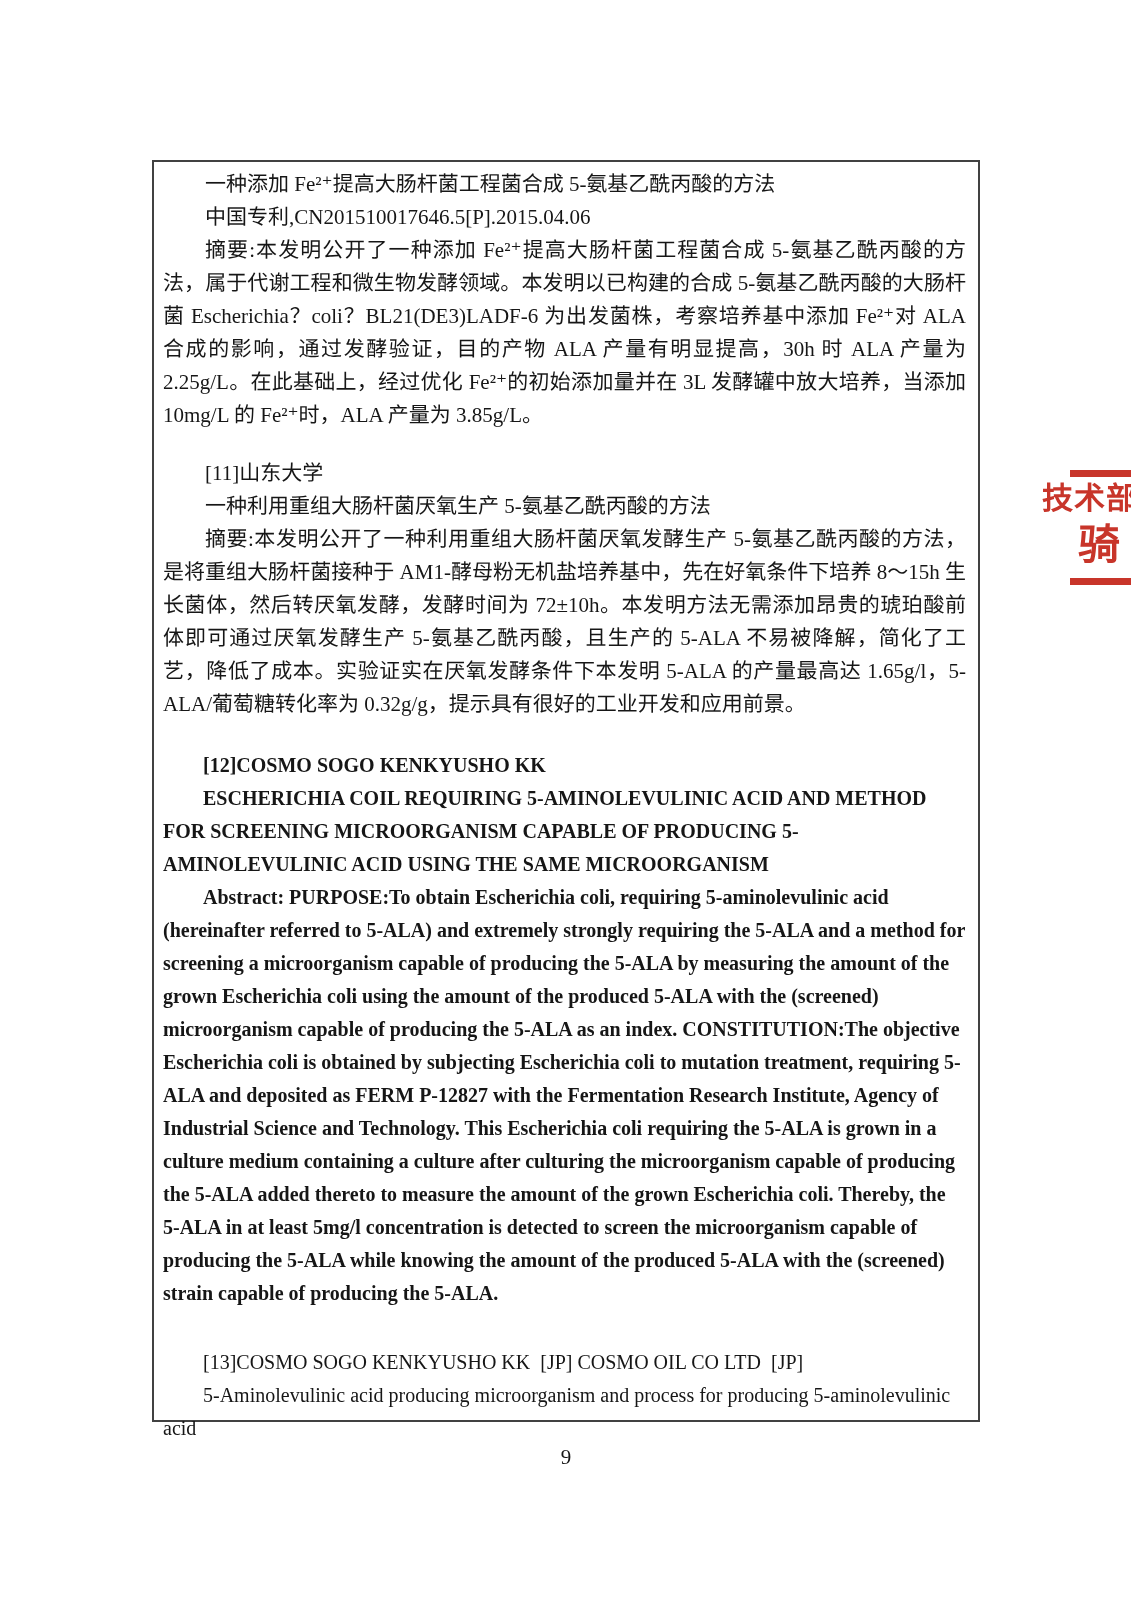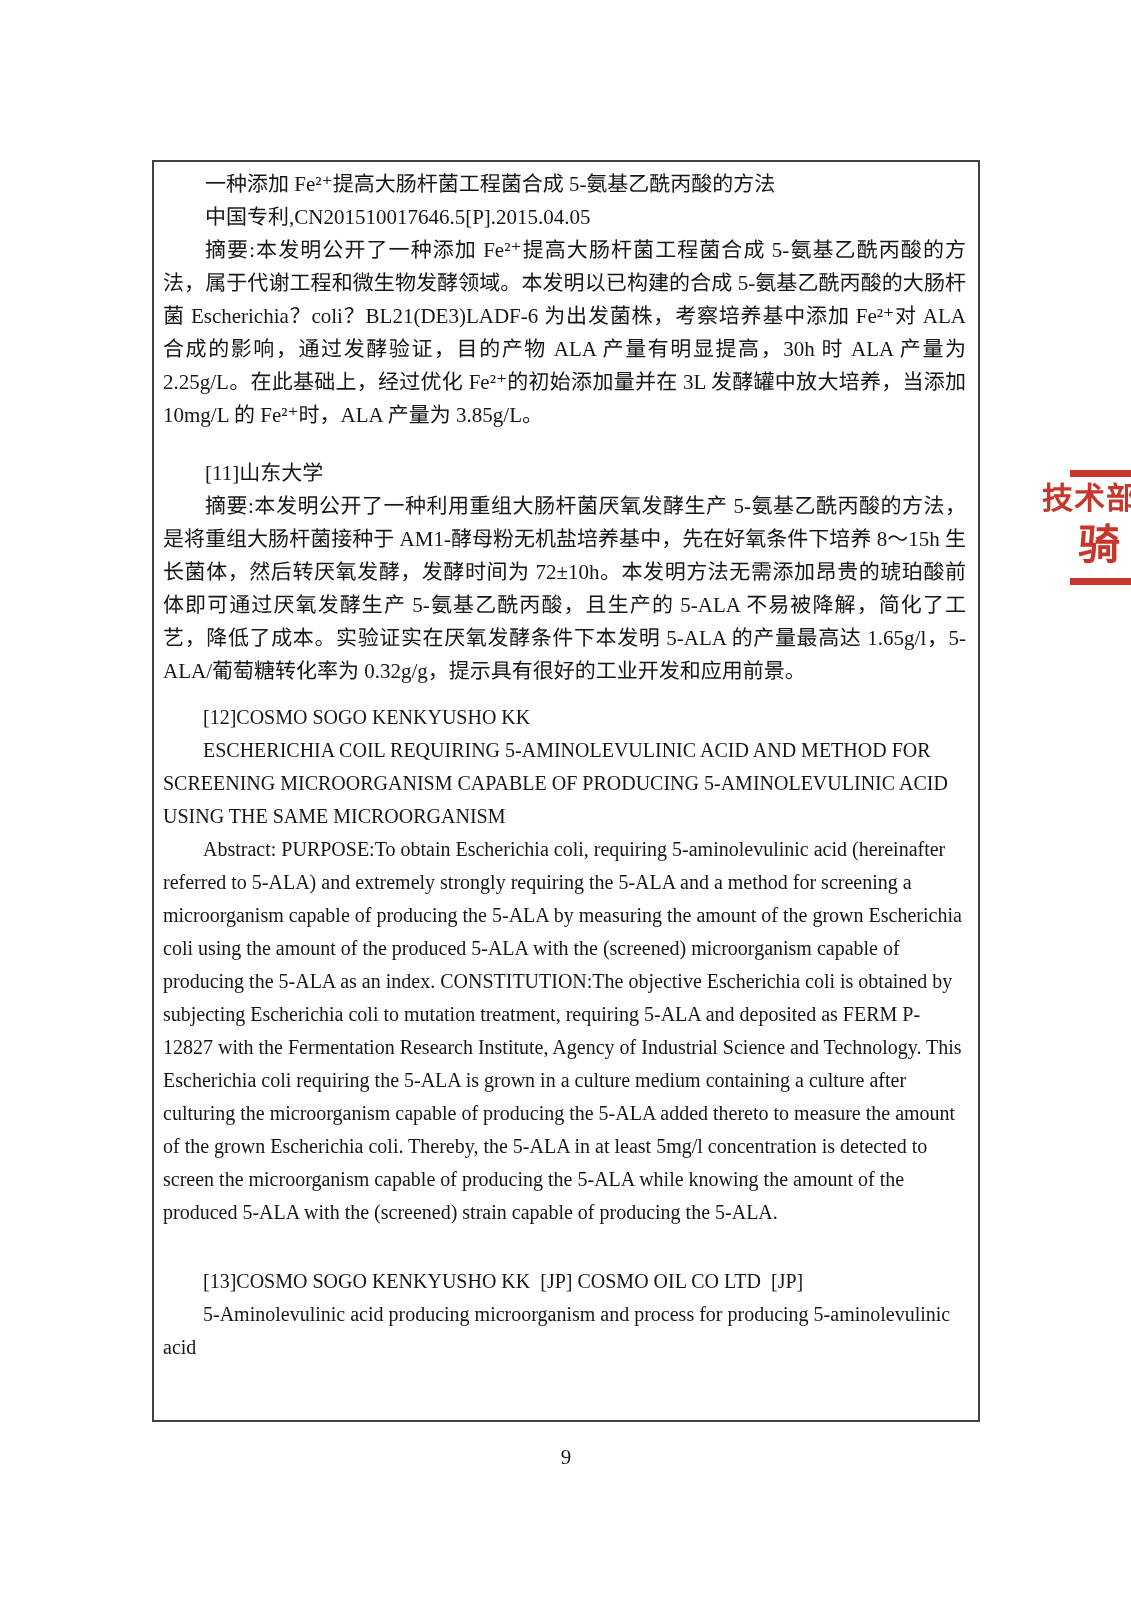--- a/index.html
+++ b/index.html
@@ -23,21 +23,21 @@
     background: #ffffff;
   }
 
   p { margin: 0; font-size: 21px; line-height: 33px; }
   .indent { text-indent: 2em; }
   .cn { text-align: justify; }
   .en { font-size: 20px; text-align: left; }
   .preserve { white-space: pre-wrap; }
 
   .entry-11 { margin-top: 25px; }
-  .entry-12 { margin-top: 13px; }
+  .entry-12 { margin-top: 28px; font-weight: bold; }
   .entry-13 { margin-top: 36px; }
 
   .pageno {
     position: absolute;
     left: 152px; top: 1442px;
     width: 828px;
     text-align: center;
     font-size: 21px;
     line-height: 30px;
     color: #161616;
@@ -74,26 +74,27 @@
 </style>
 </head>
 <body>
 
 <div class="page">
 
   <div class="doc-box">
 
     <section class="entry entry-10">
       <p class="cn indent">一种添加 Fe²⁺提高大肠杆菌工程菌合成 5-氨基乙酰丙酸的方法</p>
-      <p class="cn indent">中国专利,CN201510017646.5[P].2015.04.05</p>
+      <p class="cn indent">中国专利,CN201510017646.5[P].2015.04.06</p>
       <p class="cn indent">摘要:本发明公开了一种添加 Fe²⁺提高大肠杆菌工程菌合成 5-氨基乙酰丙酸的方法，属于代谢工程和微生物发酵领域。本发明以已构建的合成 5-氨基乙酰丙酸的大肠杆菌 Escherichia？coli？BL21(DE3)LADF-6 为出发菌株，考察培养基中添加 Fe²⁺对 ALA 合成的影响，通过发酵验证，目的产物 ALA 产量有明显提高，30h 时 ALA 产量为 2.25g/L。在此基础上，经过优化 Fe²⁺的初始添加量并在 3L 发酵罐中放大培养，当添加 10mg/L 的 Fe²⁺时，ALA 产量为 3.85g/L。</p>
     </section>
 
     <section class="entry entry-11">
       <p class="cn indent">[11]山东大学</p>
+      <p class="cn indent">一种利用重组大肠杆菌厌氧生产 5-氨基乙酰丙酸的方法</p>
       <p class="cn indent">摘要:本发明公开了一种利用重组大肠杆菌厌氧发酵生产 5-氨基乙酰丙酸的方法，是将重组大肠杆菌接种于 AM1-酵母粉无机盐培养基中，先在好氧条件下培养 8～15h 生长菌体，然后转厌氧发酵，发酵时间为 72±10h。本发明方法无需添加昂贵的琥珀酸前体即可通过厌氧发酵生产 5-氨基乙酰丙酸，且生产的 5-ALA 不易被降解，简化了工艺，降低了成本。实验证实在厌氧发酵条件下本发明 5-ALA 的产量最高达 1.65g/l，5-ALA/葡萄糖转化率为 0.32g/g，提示具有很好的工业开发和应用前景。</p>
     </section>
 
     <section class="entry entry-12">
       <p class="en indent preserve">[12]COSMO SOGO KENKYUSHO KK</p>
       <p class="en indent">ESCHERICHIA COIL REQUIRING 5-AMINOLEVULINIC ACID AND METHOD FOR SCREENING MICROORGANISM CAPABLE OF PRODUCING 5-AMINOLEVULINIC ACID USING THE SAME MICROORGANISM</p>
       <p class="en indent">Abstract: PURPOSE:To obtain Escherichia coli, requiring 5-aminolevulinic acid (hereinafter referred to 5-ALA) and extremely strongly requiring the 5-ALA and a method for screening a microorganism capable of producing the 5-ALA by measuring the amount of the grown Escherichia coli using the amount of the produced 5-ALA with the (screened) microorganism capable of producing the 5-ALA as an index. CONSTITUTION:The objective Escherichia coli is obtained by subjecting Escherichia coli to mutation treatment, requiring 5-ALA and deposited as FERM P-12827 with the Fermentation Research Institute, Agency of Industrial Science and Technology. This Escherichia coli requiring the 5-ALA is grown in a culture medium containing a culture after culturing the microorganism capable of producing the 5-ALA added thereto to measure the amount of the grown Escherichia coli. Thereby, the 5-ALA in at least 5mg/l concentration is detected to screen the microorganism capable of producing the 5-ALA while knowing the amount of the produced 5-ALA with the (screened) strain capable of producing the 5-ALA.</p>
     </section>
 
     <section class="entry entry-13">

